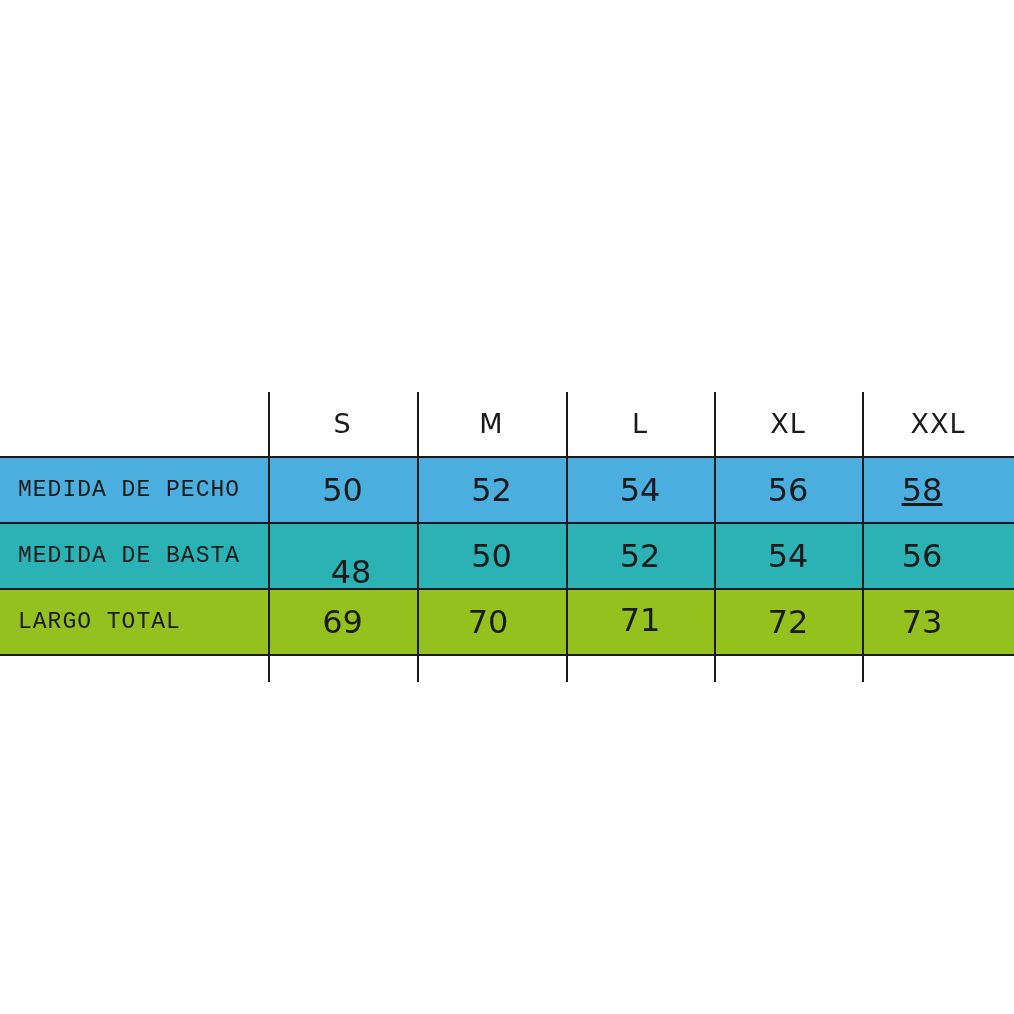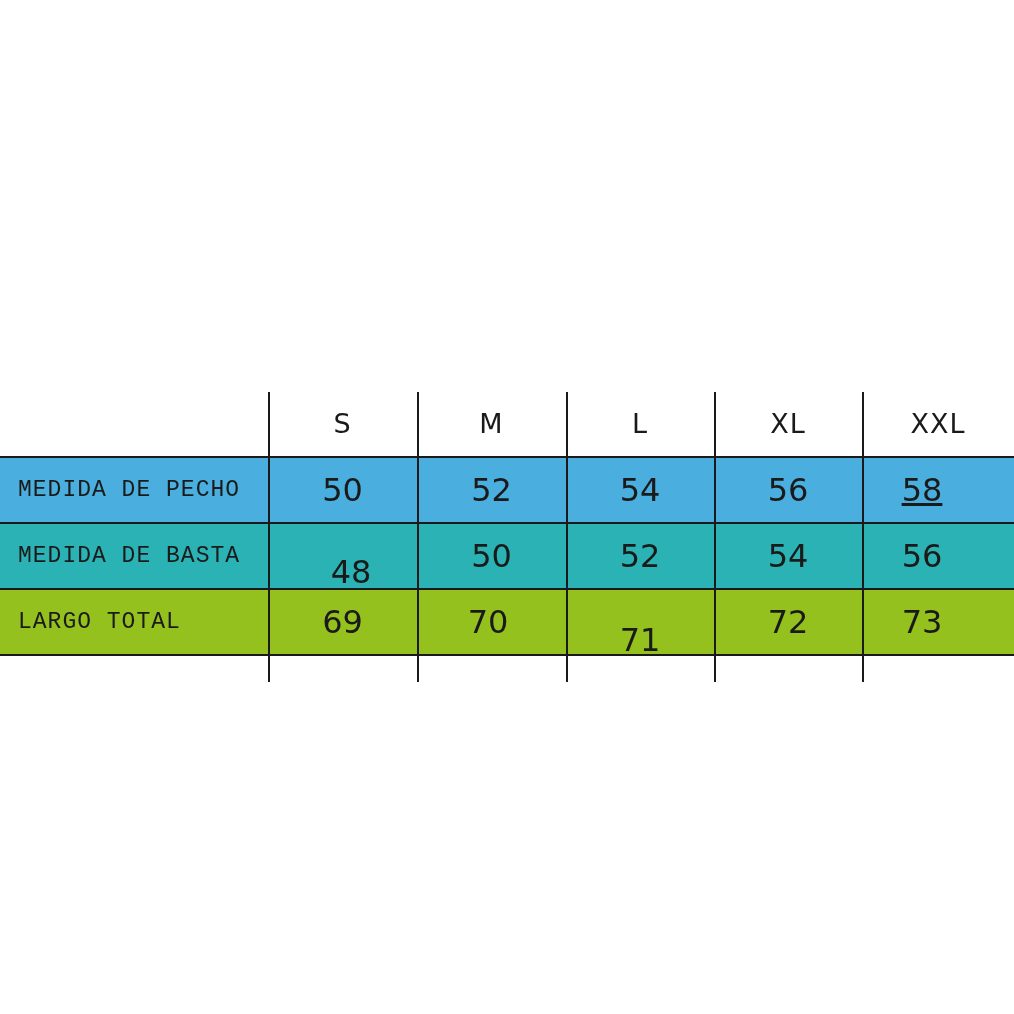--- a/index.html
+++ b/index.html
@@ -142,18 +142,18 @@
     <div class="row-label" style="top:132px;">MEDIDA DE BASTA</div>
     <div class="val-cell" style="top:132px; left:268px; width:166px;margin-top:16px;">48</div>
     <div class="val-cell" style="top:132px; left:417px; width:149px;">50</div>
     <div class="val-cell" style="top:132px; left:566px; width:148px;">52</div>
     <div class="val-cell" style="top:132px; left:714px; width:148px;">54</div>
     <div class="val-cell" style="top:132px; left:862px; width:120px;">56</div>
 
     <div class="row-label" style="top:198px;">LARGO TOTAL</div>
     <div class="val-cell" style="top:198px; left:268px; width:149px;">69</div>
     <div class="val-cell" style="top:198px; left:417px; width:142px;">70</div>
-    <div class="val-cell" style="top:216px; left:566px; width:148px;">71</div>
+    <div class="val-cell" style="top:196px; left:566px; width:148px;">71</div>
     <div class="val-cell" style="top:198px; left:714px; width:148px;">72</div>
     <div class="val-cell" style="top:198px; left:862px; width:120px;">73</div>
 
   </div>
 </div>
 
 </body></html>

